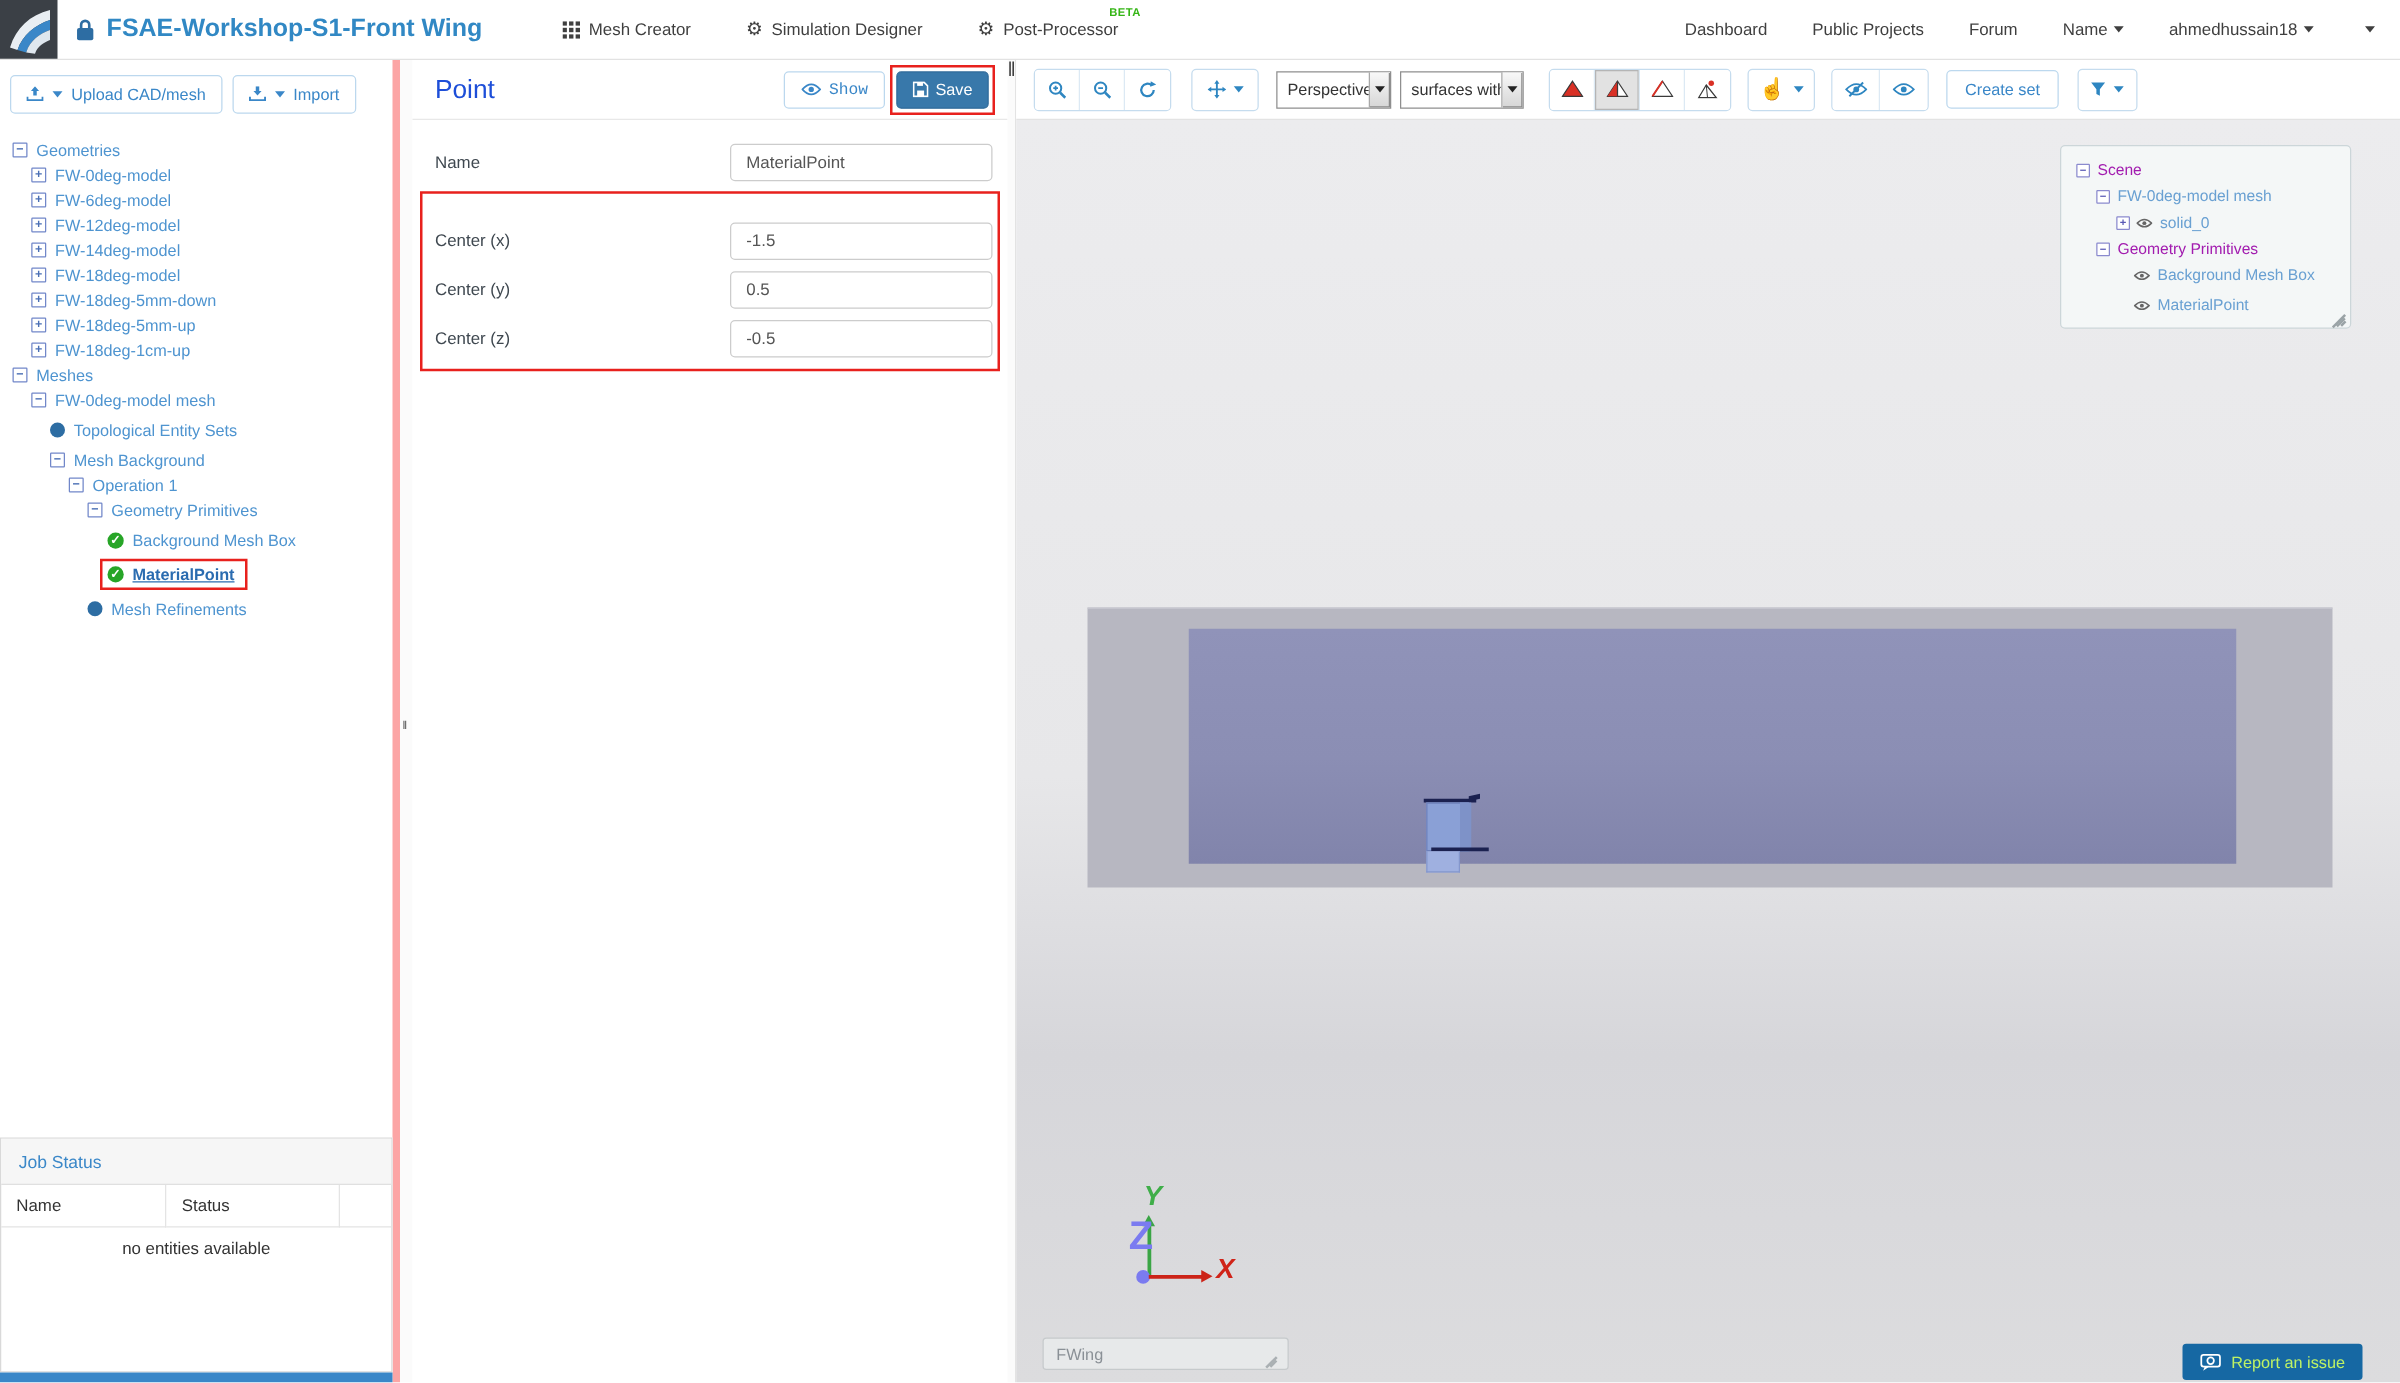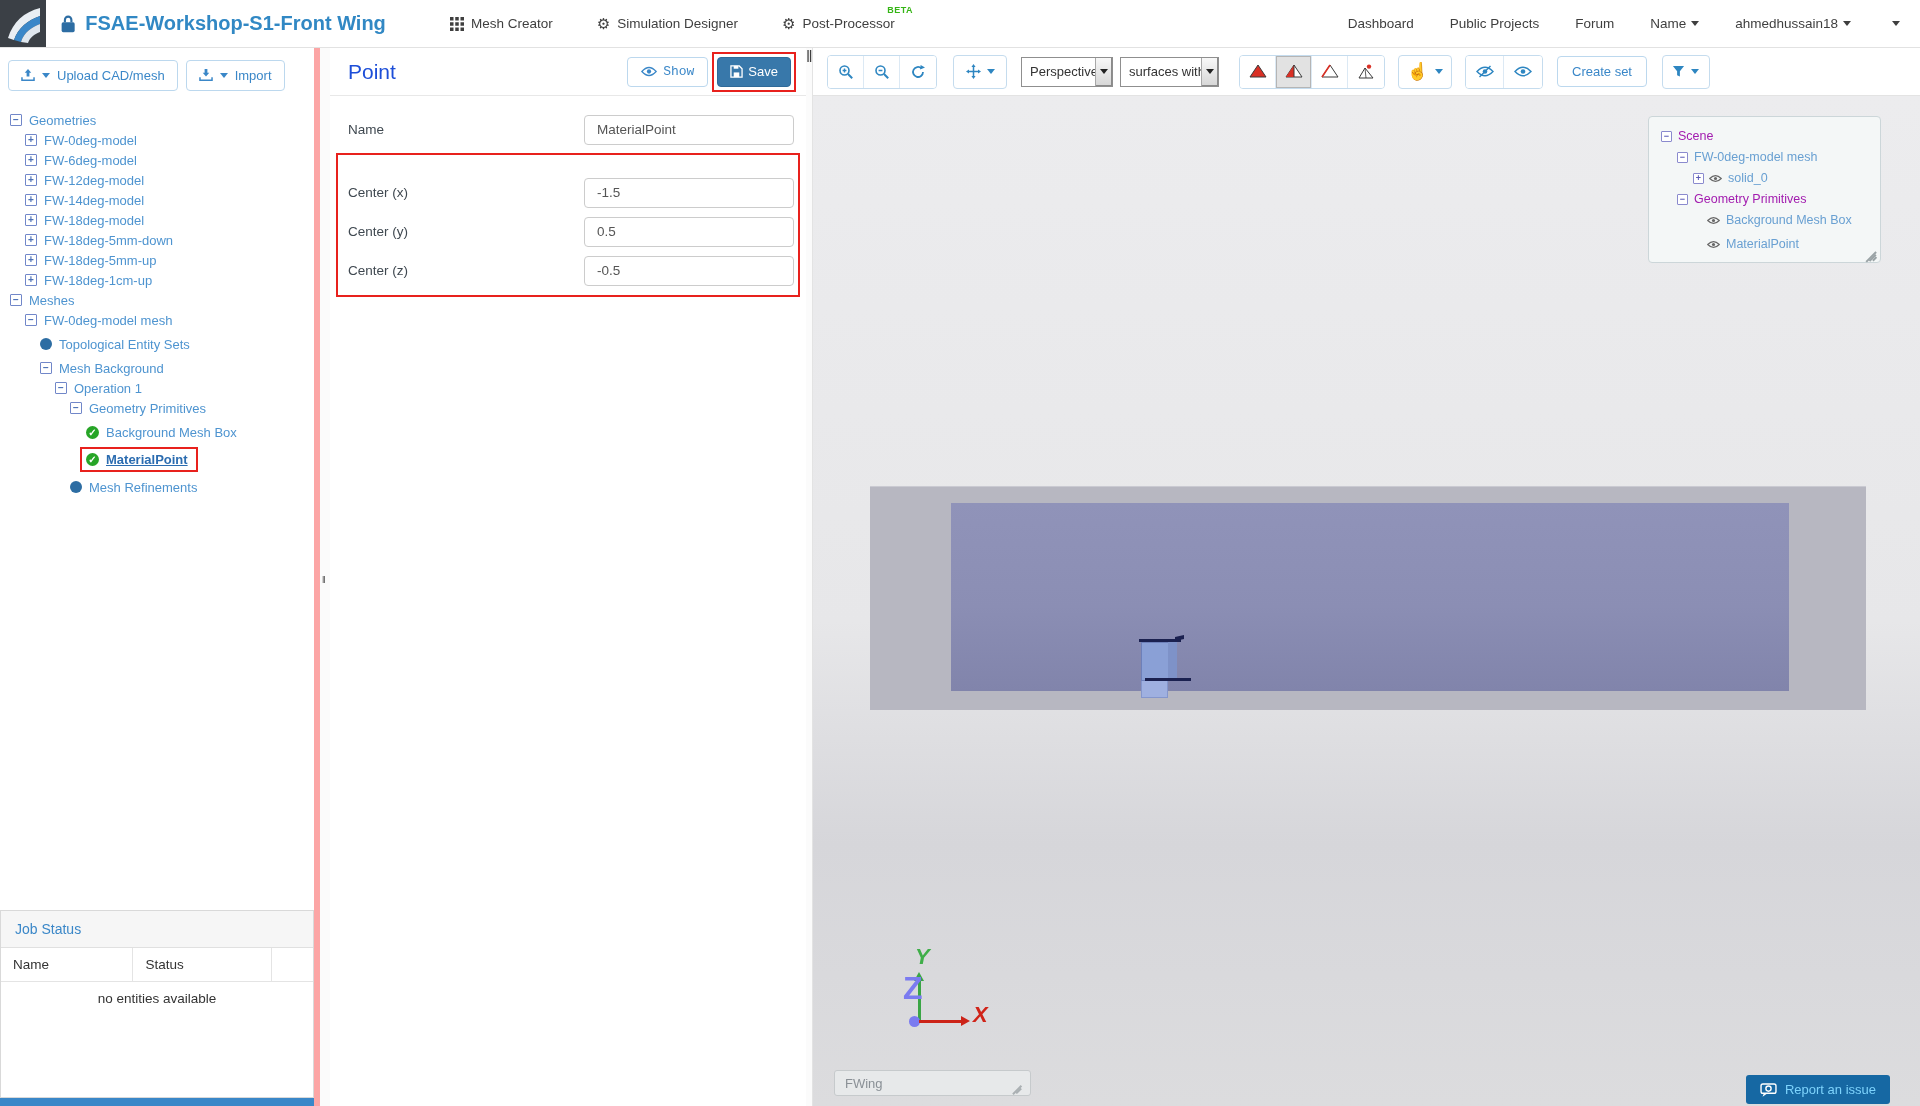--- a/index.html
+++ b/index.html
@@ -173,21 +173,21 @@
   
   .fwing-input { position:absolute; left:21px; top:974px; width:197px; height:26px;
     background:rgba(235,237,238,.75); border:1px solid #c6cacc; border-radius:3px;
     font-size:13px; color:#8a9096; padding:0 10px; font-family:"Liberation Sans",sans-serif;
     outline:none; }
   .fwing-resize { position:absolute; left:198px; top:988px; width:14px; height:10px; }
   .fwing-resize span { position:absolute; background:#aab0b3; height:1.5px; transform:rotate(-45deg); }
   .fwing-resize .r1 { width:12px; left:0; top:5px; }
   .fwing-resize .r2 { width:7px; left:4px; top:6px; }
   .btn-report { position:absolute; right:30px; bottom:2px; height:29px; background:#1668a3;
-    color:#7dd3fc; border:none; border-radius:3px; font-size:13px; display:flex;
+    color:#bef264; border:none; border-radius:3px; font-size:13px; display:flex;
     align-items:center; gap:8px; padding:0 14px; cursor:pointer;
     font-family:"Liberation Sans",sans-serif; }
 </style>
 </head>
 <body>
 
 <header class="navbar">
   <div class="logo">
     <svg width="40" height="40" viewBox="0 0 40 40">
       <path d="M5 34 C10 18 21 8 37 4 L37 12 C25 16 15 24 11 36 Z" fill="#e9eef3"></path>

